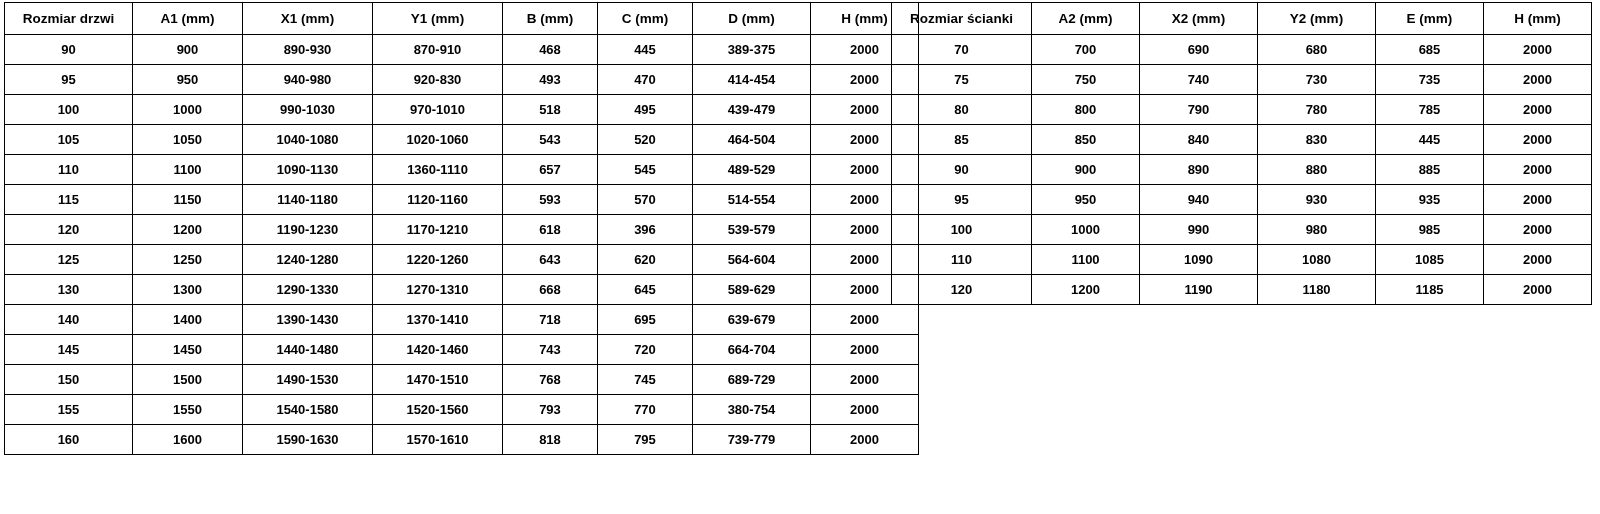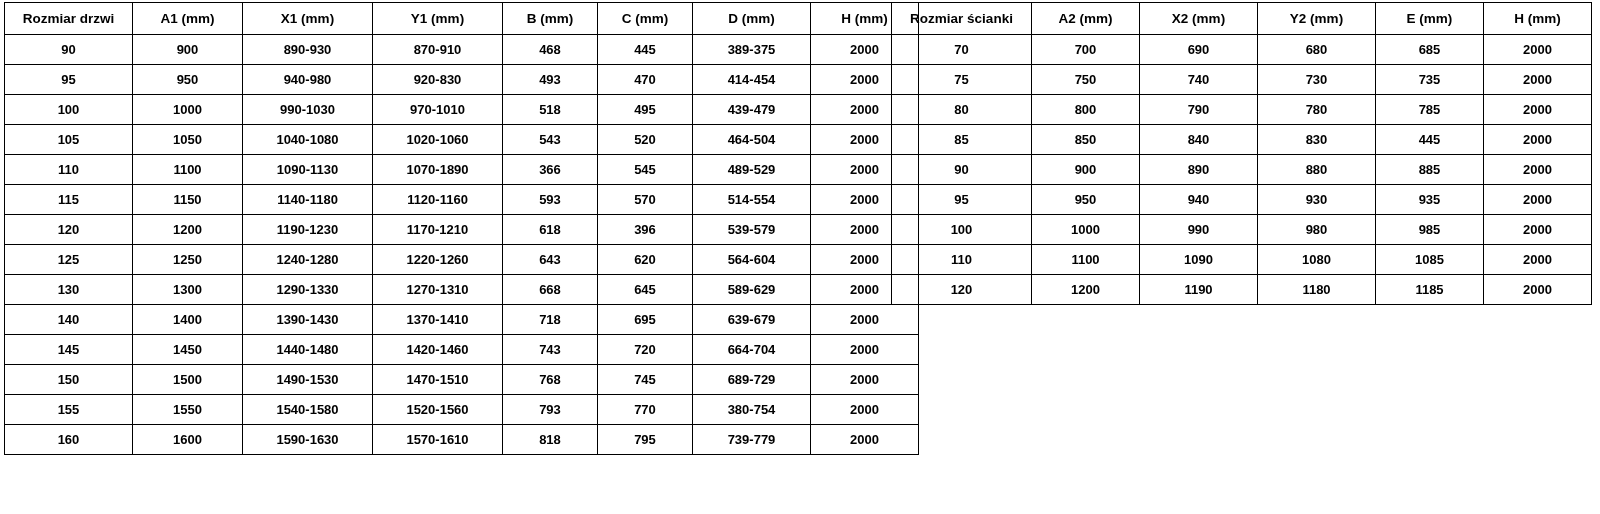--- a/index.html
+++ b/index.html
@@ -135,22 +135,22 @@
             <td>1020-1060</td>
             <td>543</td>
             <td>520</td>
             <td>464-504</td>
             <td>2000</td>
           </tr>
           <tr>
             <td>110</td>
             <td>1100</td>
             <td>1090-1130</td>
-            <td>1070-1890</td>
-            <td>366</td>
+            <td>1360-1110</td>
+            <td>657</td>
             <td>545</td>
             <td>489-529</td>
             <td>2000</td>
           </tr>
           <tr>
             <td>115</td>
             <td>1150</td>
             <td>1140-1180</td>
             <td>1120-1160</td>
             <td>593</td>

